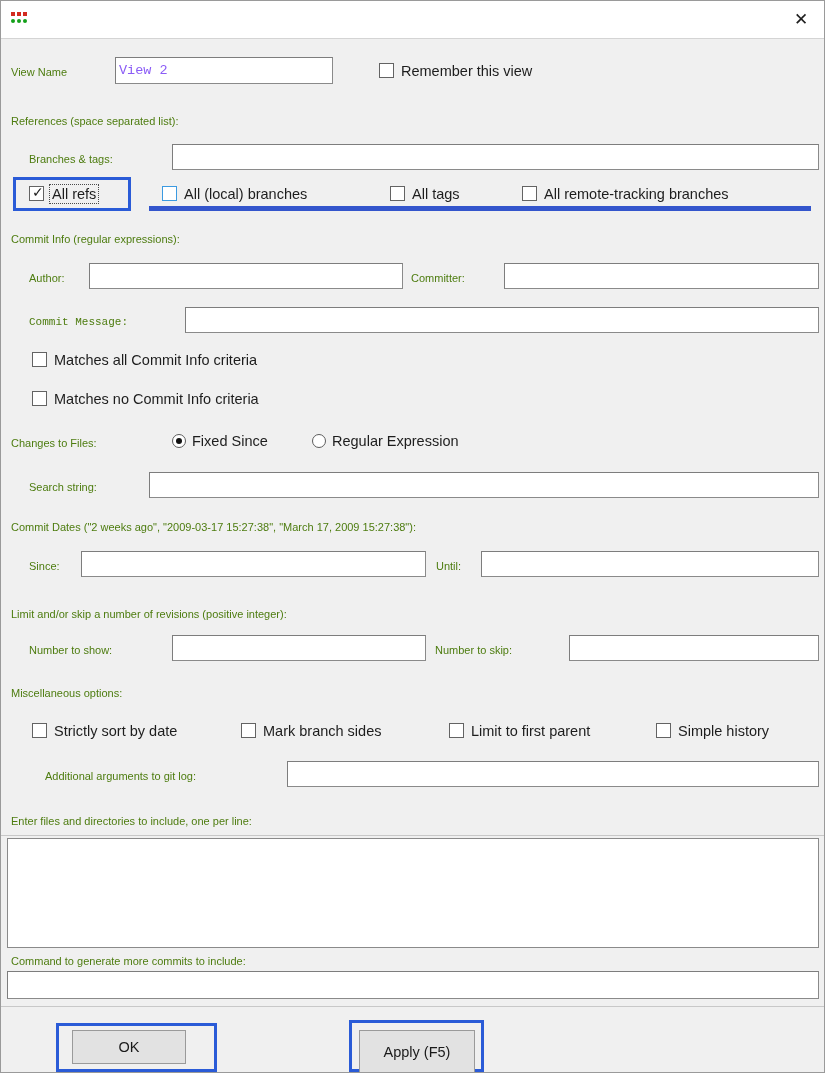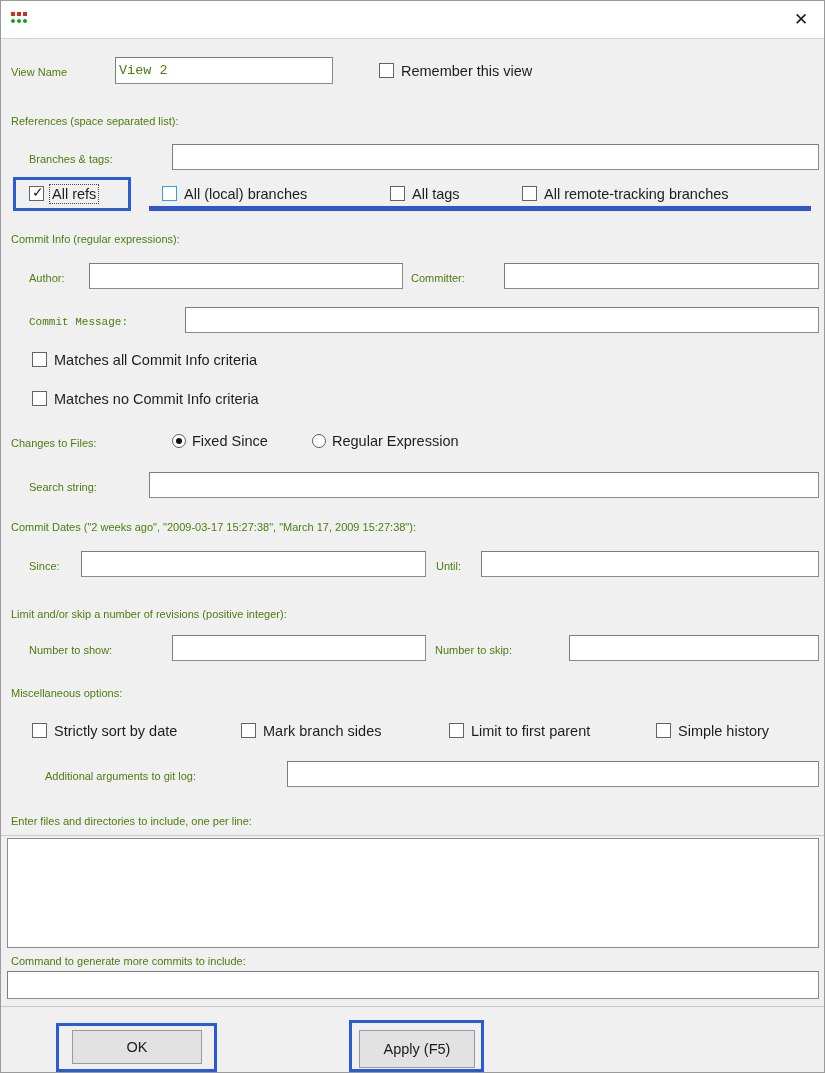--- a/index.html
+++ b/index.html
@@ -50,21 +50,21 @@
     line-height: 16px;
   }
   .inp {
     position: absolute;
     background: #ffffff;
     border: 1px solid #8a8a8a;
     border-top-color: #7d7d7d;
     border-left-color: #7d7d7d;
     font-family: "Liberation Mono", monospace;
     font-size: 13.5px;
-    color: #4d7c0f;
+    color: #8b5cf6;
     padding: 0 3px;
     line-height: 1;
     display: flex; align-items: center;
   }
   .cbwrap {
     position: absolute;
     display: flex; 
     white-space: nowrap;
   }
   .cb {
@@ -272,19 +272,19 @@
   <div class="lbl" style="left:10px; top:812px;">Enter files and directories to include, one per line:</div>
   <div class="sep" style="left:0px; top:834px; width:823px;"></div>
   <div class="ta" style="left:6px; top:837px; width:812px; height:110px;"></div>
 
   <div class="lbl" style="left:10px; top:952px;">Command to generate more commits to include:</div>
   <div class="inp" style="left:6px; top:970px; width:812px; height:28px;"></div>
 
   <div class="sep" style="left:0px; top:1005px; width:823px;"></div>
 
   <div class="hl" style="left:55px; top:1022px; width:161px; height:49px;"></div>
-  <div class="btn" style="left:71px; top:1029px; width:130px; height:34px;">OK</div>
+  <div class="btn" style="left:71px; top:1029px; width:114px; height:34px;">OK</div>
 
   <div class="hl" style="left:348px; top:1019px; width:135px; height:52px;"></div>
-  <div class="btn" style="left:358px; top:1029px; width:116px; height:38px;">Apply (F5)</div>
+  <div class="btn" style="left:358px; top:1029px; width:116px; height:44px;">Apply (F5)</div>
 
 
 </div>
 
 </body></html>

